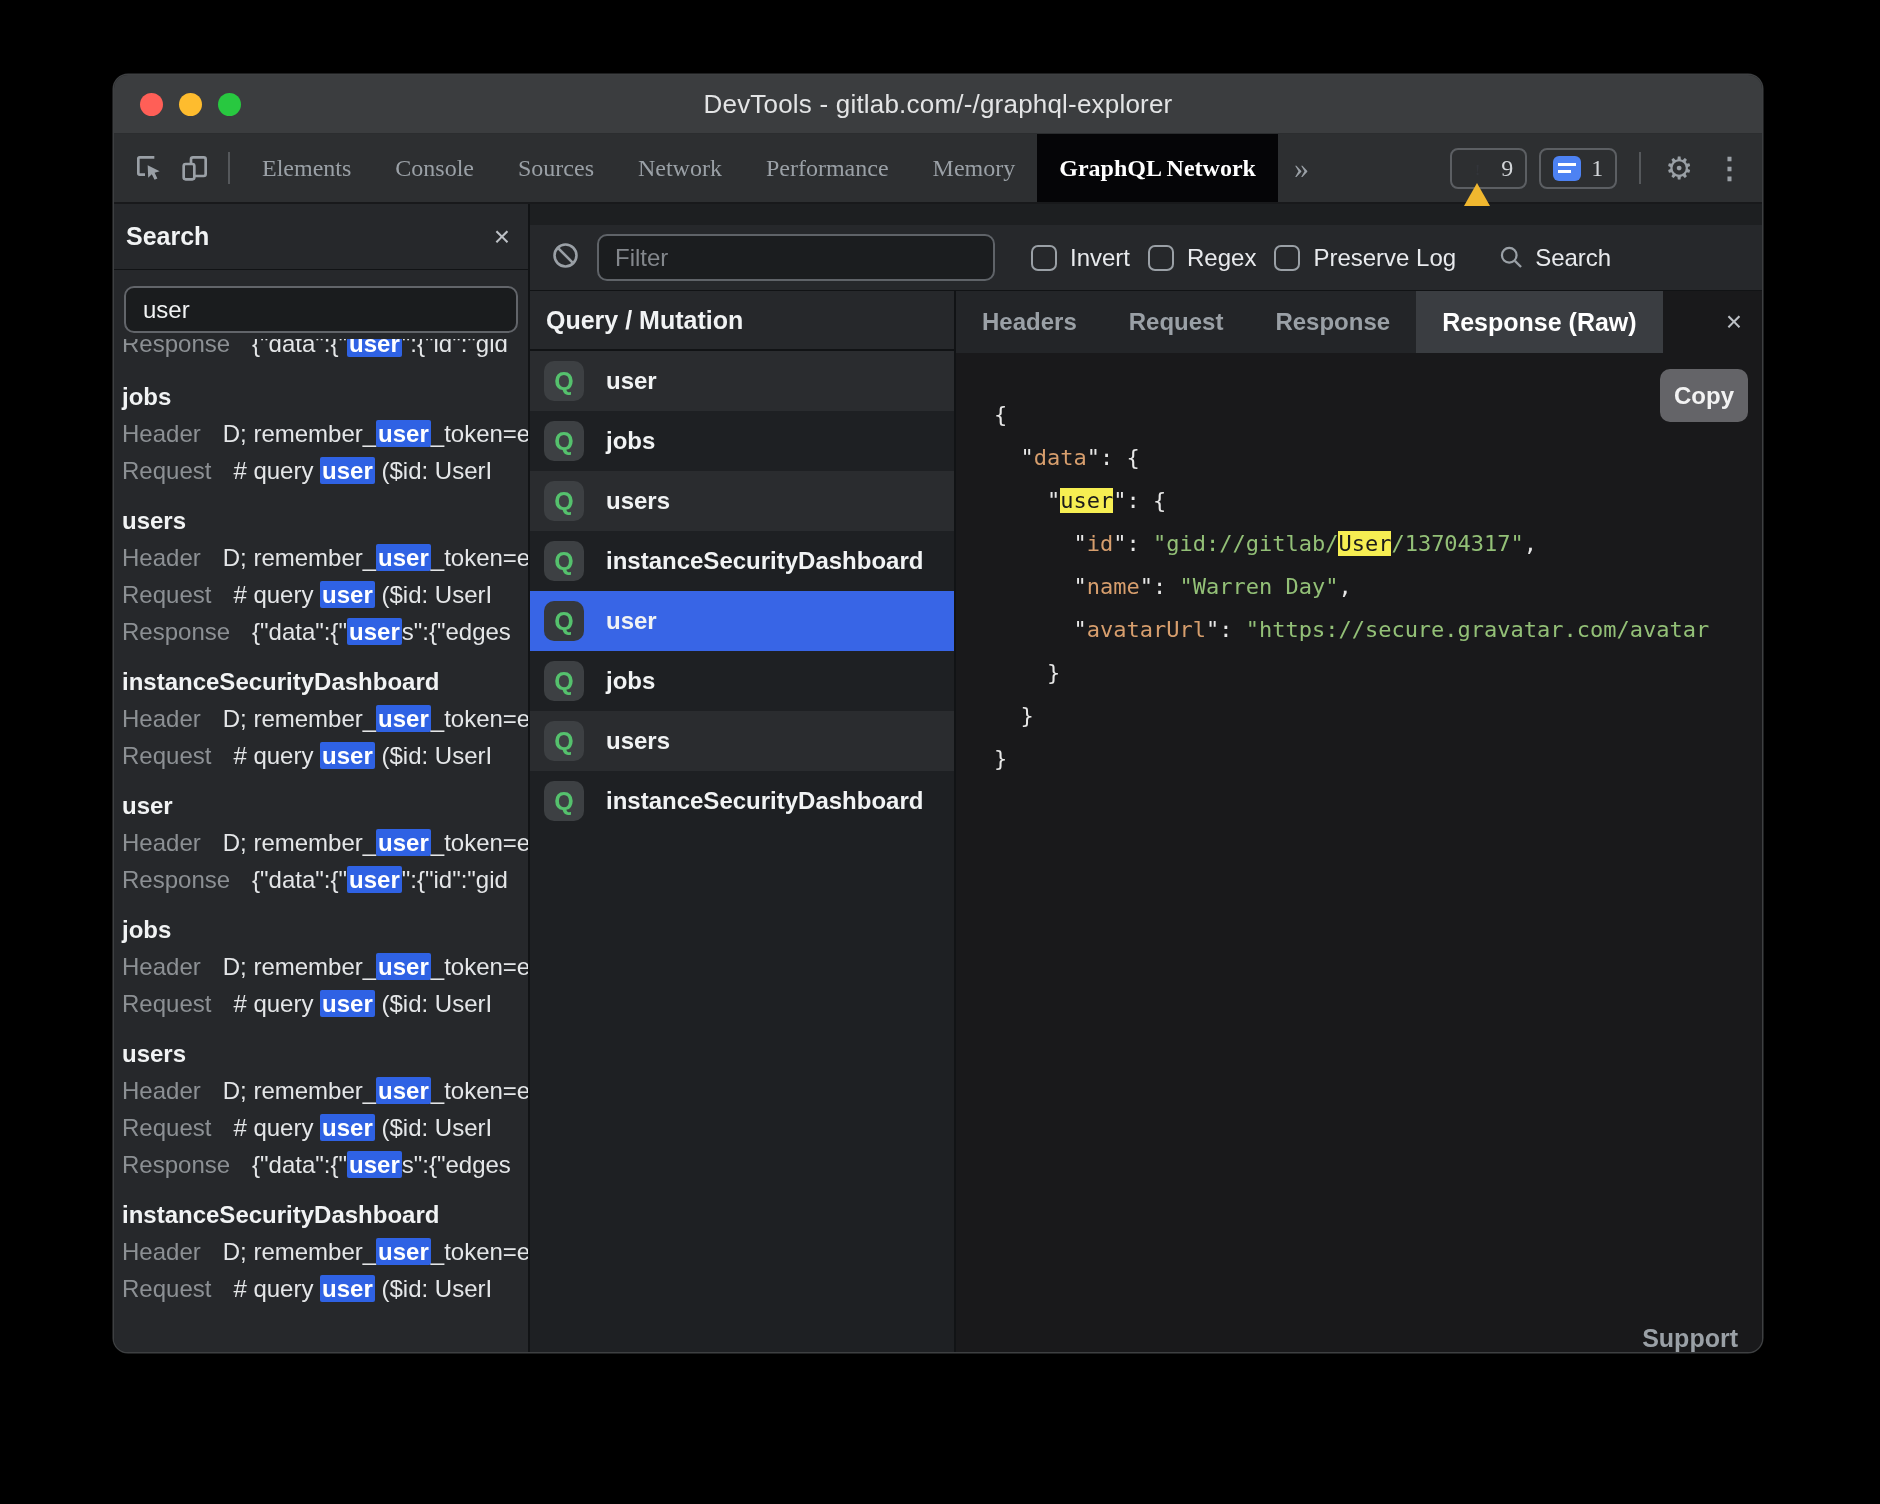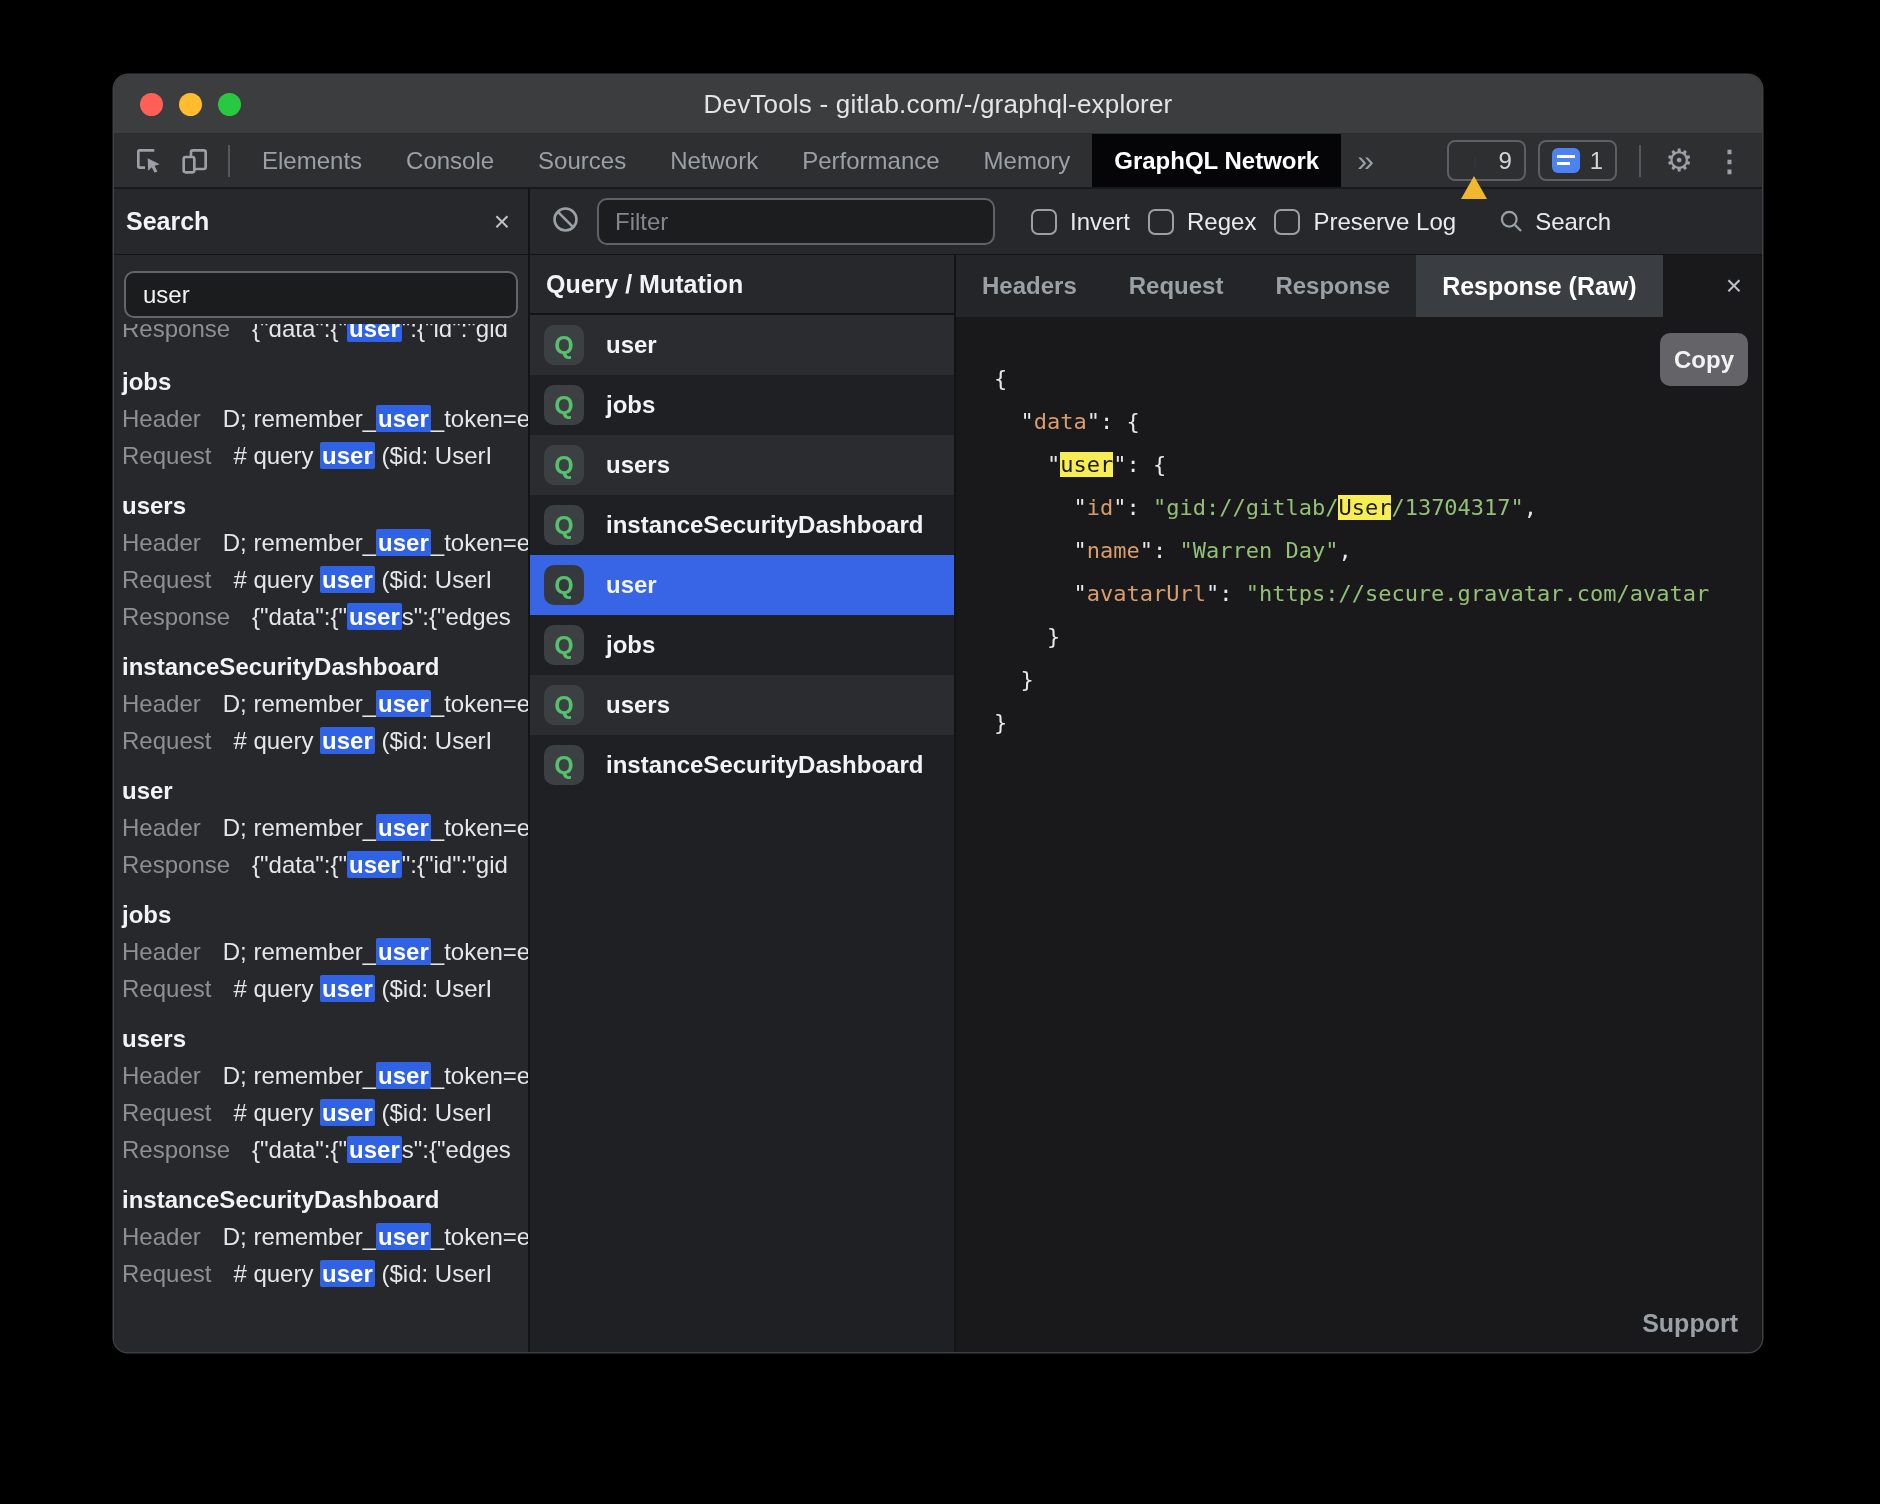--- a/index.html
+++ b/index.html
@@ -12,22 +12,22 @@
 
   
   .titlebar { height:59px; background:#3b3d3f; border-bottom:1px solid #2b2d2f;
               display:flex; align-items:center; justify-content:center; position:relative; }
   .lights { position:absolute; left:26px; top:0; height:100%; display:flex; align-items:center; gap:16px; }
   .light { width:23px; height:23px; border-radius:50%; }
   .light.r { background:#ff5f57; } .light.y { background:#febc2e; } .light.g { background:#28c840; }
   .wtitle { color:#e3e4e5; font-size:26px; font-weight:400; letter-spacing:.2px; }
 
   
-  .tabbar { height:55px; background:#2d2f31; border-bottom:2px solid #18191b;
-            display:flex; align-items:center; padding-left:12px; }
+  .tabbar { height:70px; background:#2d2f31; border-bottom:2px solid #18191b;
+            display:flex; align-items:center; padding-left:12px;font-family:Liberation Serif, serif; }
   .icon-btn { width:46px; height:100%; display:flex; align-items:center; justify-content:center; }
   .tb-sep { width:2px; height:32px; background:#55585b; margin:0 10px; }
   .tab { height:100%; display:flex; align-items:center; padding:0 22px;
          color:#9aa0a6; font-size:24px; white-space:nowrap; }
   .tab.active { background:#050507; color:#ffffff; font-weight:700; }
   .chevron { color:#9aa0a6; font-size:30px; padding:0 16px; }
   .tb-spacer { flex:1; }
   .badge { height:41px; border:2px solid #5c5f63; border-radius:8px; display:flex;
            align-items:center; gap:10px; padding:0 12px; margin-right:12px;
            color:#d2d5d8; font-size:24px; }
@@ -60,21 +60,21 @@
   .partial { height:26px; overflow:hidden; }
   .partial .row { margin-top:-14px; }
   .row { line-height:37px; white-space:nowrap; overflow:hidden; }
   .row .lbl { color:#8c9094; margin-right:22px; }
   .sec-t { font-weight:700; line-height:36px; margin-top:14px; color:#f1f3f4; }
   .hl-b { background:#2f62e4; color:#fff; font-weight:600; padding:0 2px; border-radius:2px; }
 
   
   .right-col { flex:1; display:flex; flex-direction:column; min-width:0; }
   .filter-row { height:66px; flex:none; background:#26282b; border-bottom:1px solid #111315;
-                display:flex; align-items:center; padding:12px 20px; }
+                display:flex; align-items:center; padding:12px 20px;margin-top:21px; }
   .filter-input { width:398px; height:47px; margin-left:16px; background:#1b1d1f;
                   border:2px solid #5f6368; border-radius:10px; color:#e8eaed; font-size:24px;
                   padding:0 16px; font-family:"Liberation Sans",sans-serif; outline:none; }
   .filter-input::placeholder { color:#83878c; }
   .cb-group { display:flex; align-items:center; margin-left:36px; gap:18px; }
   .cb { display:flex; align-items:center; gap:13px; color:#e8eaed; font-size:24px; font-weight:500; }
   .cb .box { width:26px; height:26px; border:2.5px solid #9aa0a6; border-radius:7px; }
   .search-tool { display:flex; align-items:center; gap:10px; margin-left:42px;
                  color:#e8eaed; font-size:24px; font-weight:500; }
 

